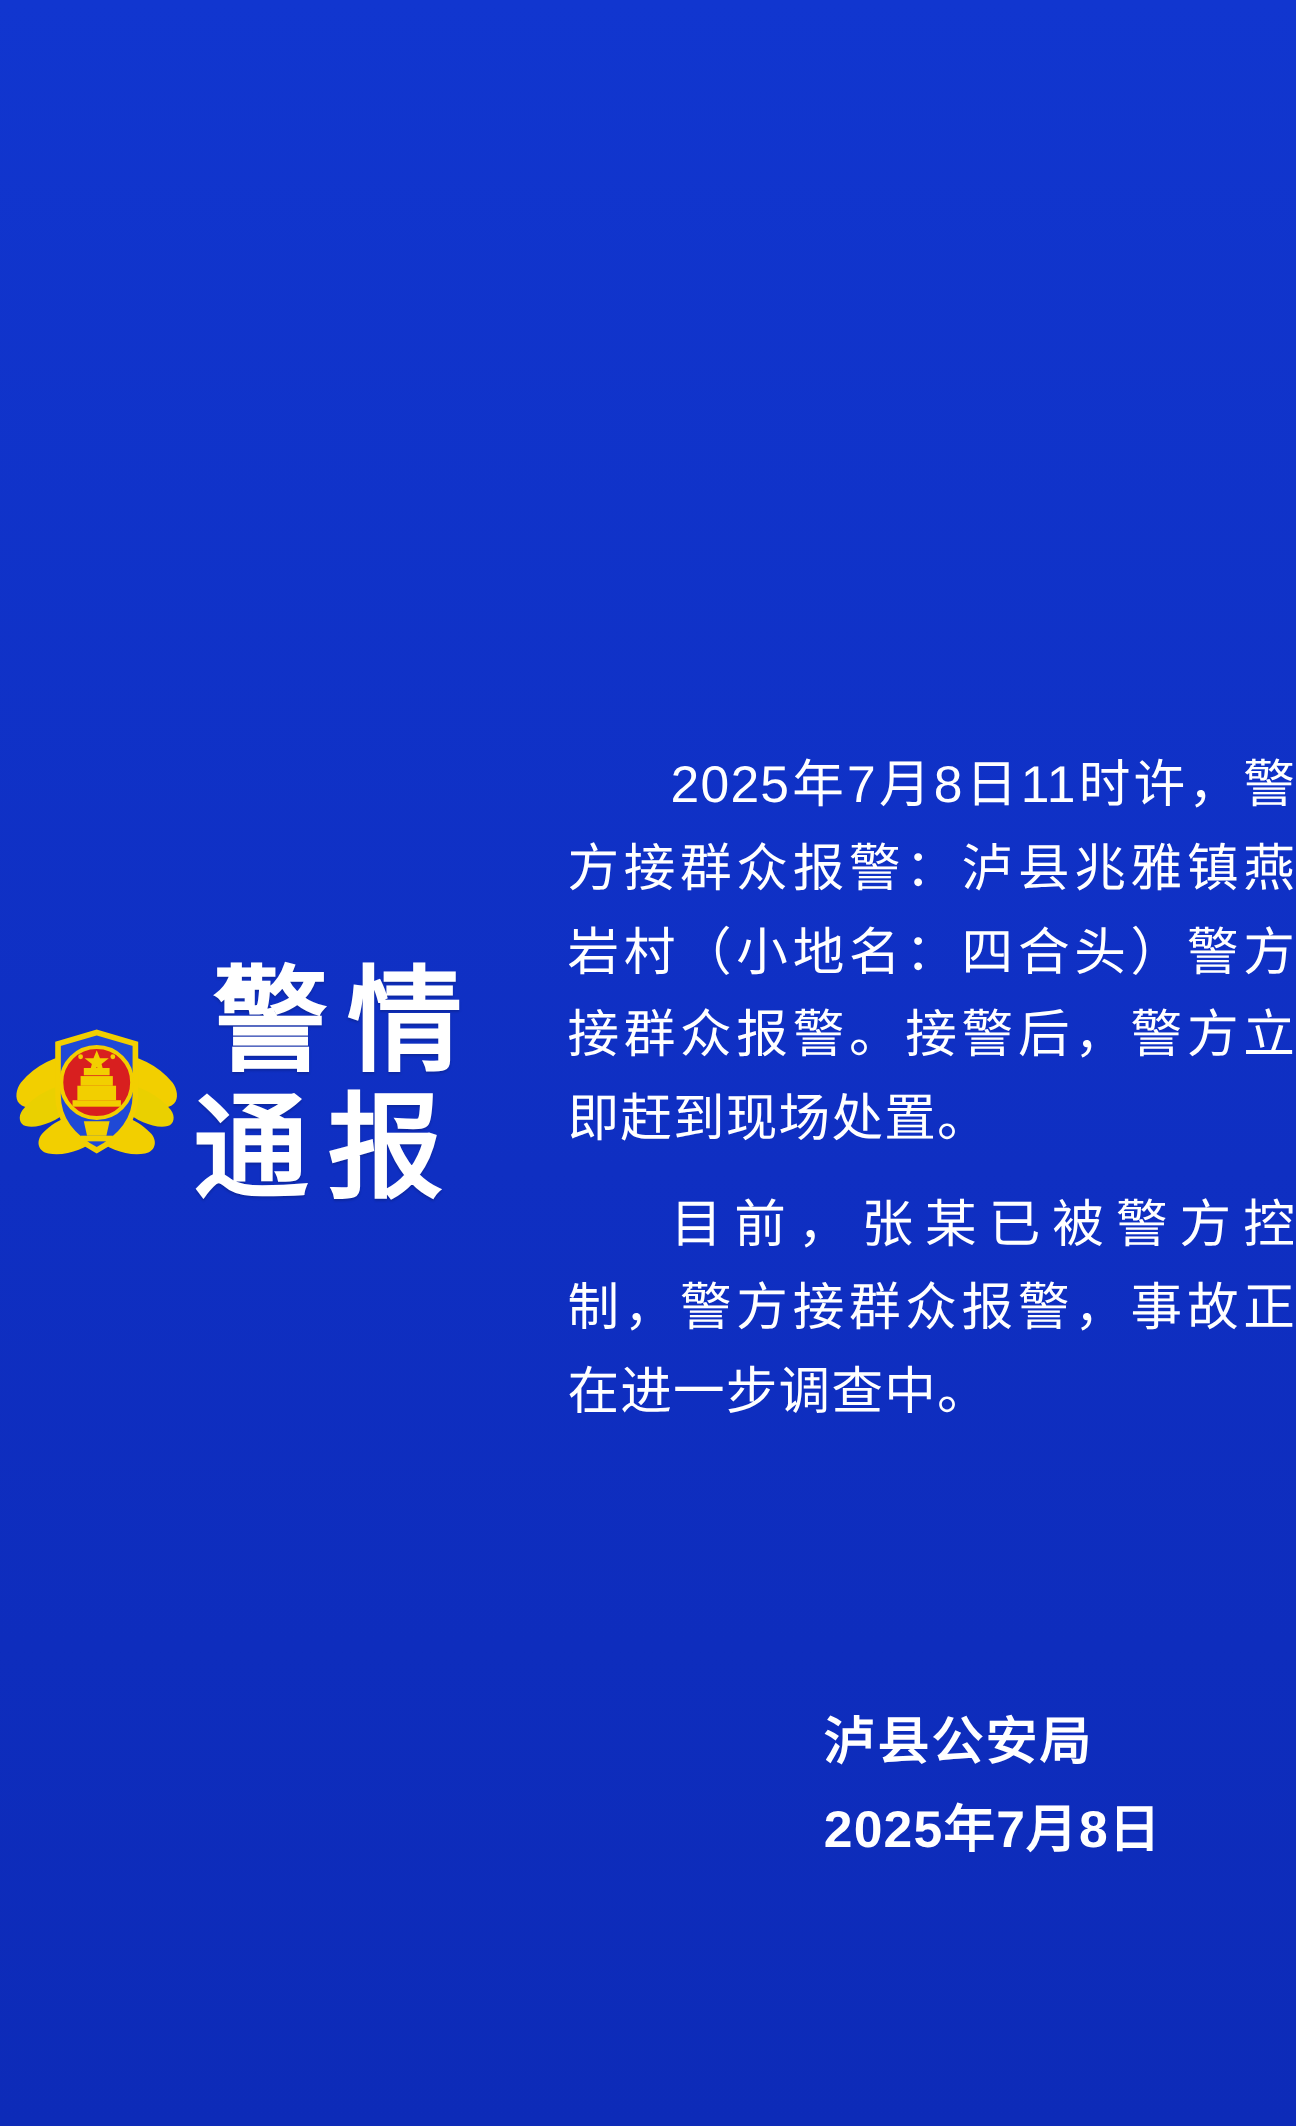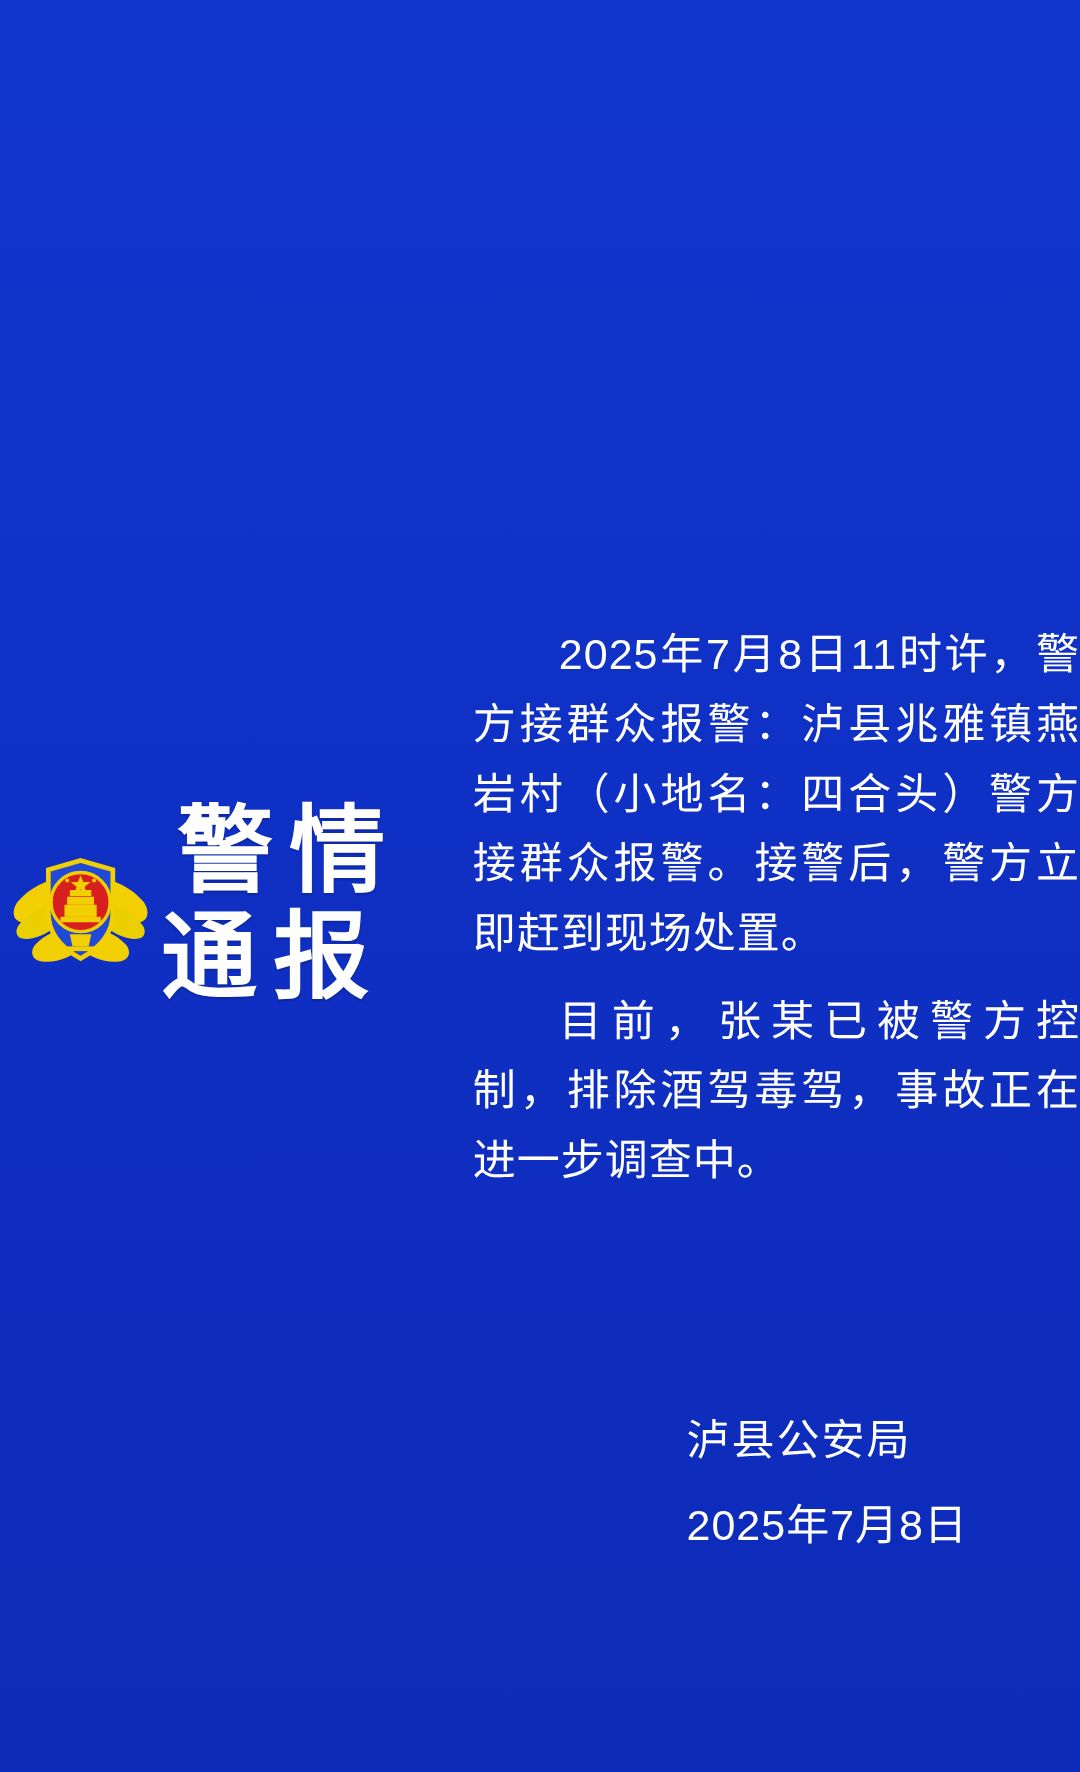--- a/index.html
+++ b/index.html
@@ -64,31 +64,32 @@
   }
 
   
   .sign-block {
     position: absolute;
     right: 112px;
     bottom: 215px;
     text-align: left;
     color: #ffffff;
     font-family: "Liberation Sans", "DejaVu Sans", sans-serif;
+    font-weight: bold;
   }
   .sign-org {
     font-size: 43px;
     letter-spacing: 2px;
     line-height: 1.5;
   }
   .sign-date {
     font-size: 43px;
     letter-spacing: 1px;
     line-height: 1.5;
-    margin-top: 20px;
+    margin-top: 8px;
     text-align: center;
   }
 </style>
 </head>
 <body>
 
 <div class="page">
 
   <div class="emblem-wrap">
     <svg viewBox="0 0 240 215" xmlns="http://www.w3.org/2000/svg">
@@ -120,21 +121,21 @@
 
       <path d="M104 140 L136 140 L132 158 L108 158 Z" fill="#f2cf00"></path>
       <rect x="100" y="158" width="40" height="7" fill="#f2cf00"></rect>
     </svg>
   </div>
 
   <div class="title">警情通报</div>
 
   <div class="body-block">
     <p class="para">2025年7月8日11时许，警方接群众报警：泸县兆雅镇燕岩村（小地名：四合头）警方接群众报警。接警后，警方立即赶到现场处置。</p>
-    <p class="para">目前，张某已被警方控制，排除酒驾毒驾，事故正在进一步调查中。</p>
+    <p class="para">目前，张某已被警方控制，警方接群众报警，事故正在进一步调查中。</p>
   </div>
 
   <div class="sign-block">
     <div class="sign-org">泸县公安局</div>
     <div class="sign-date">2025年7月8日</div>
   </div>
 
 </div>
 
 </body></html>

